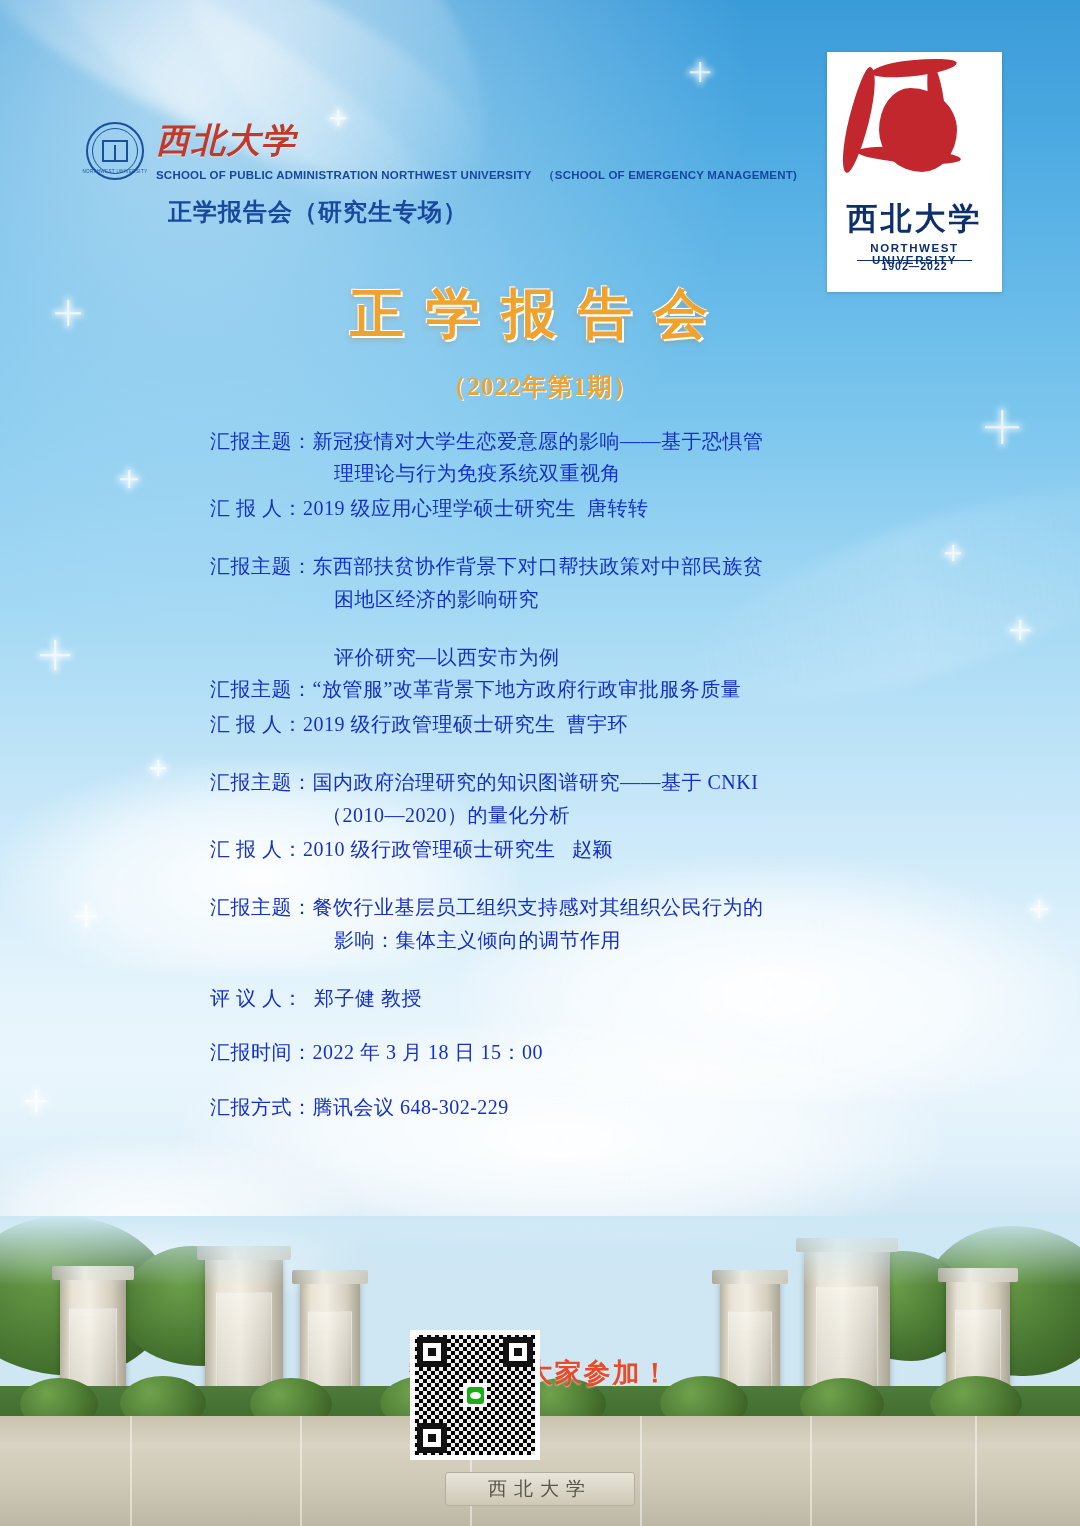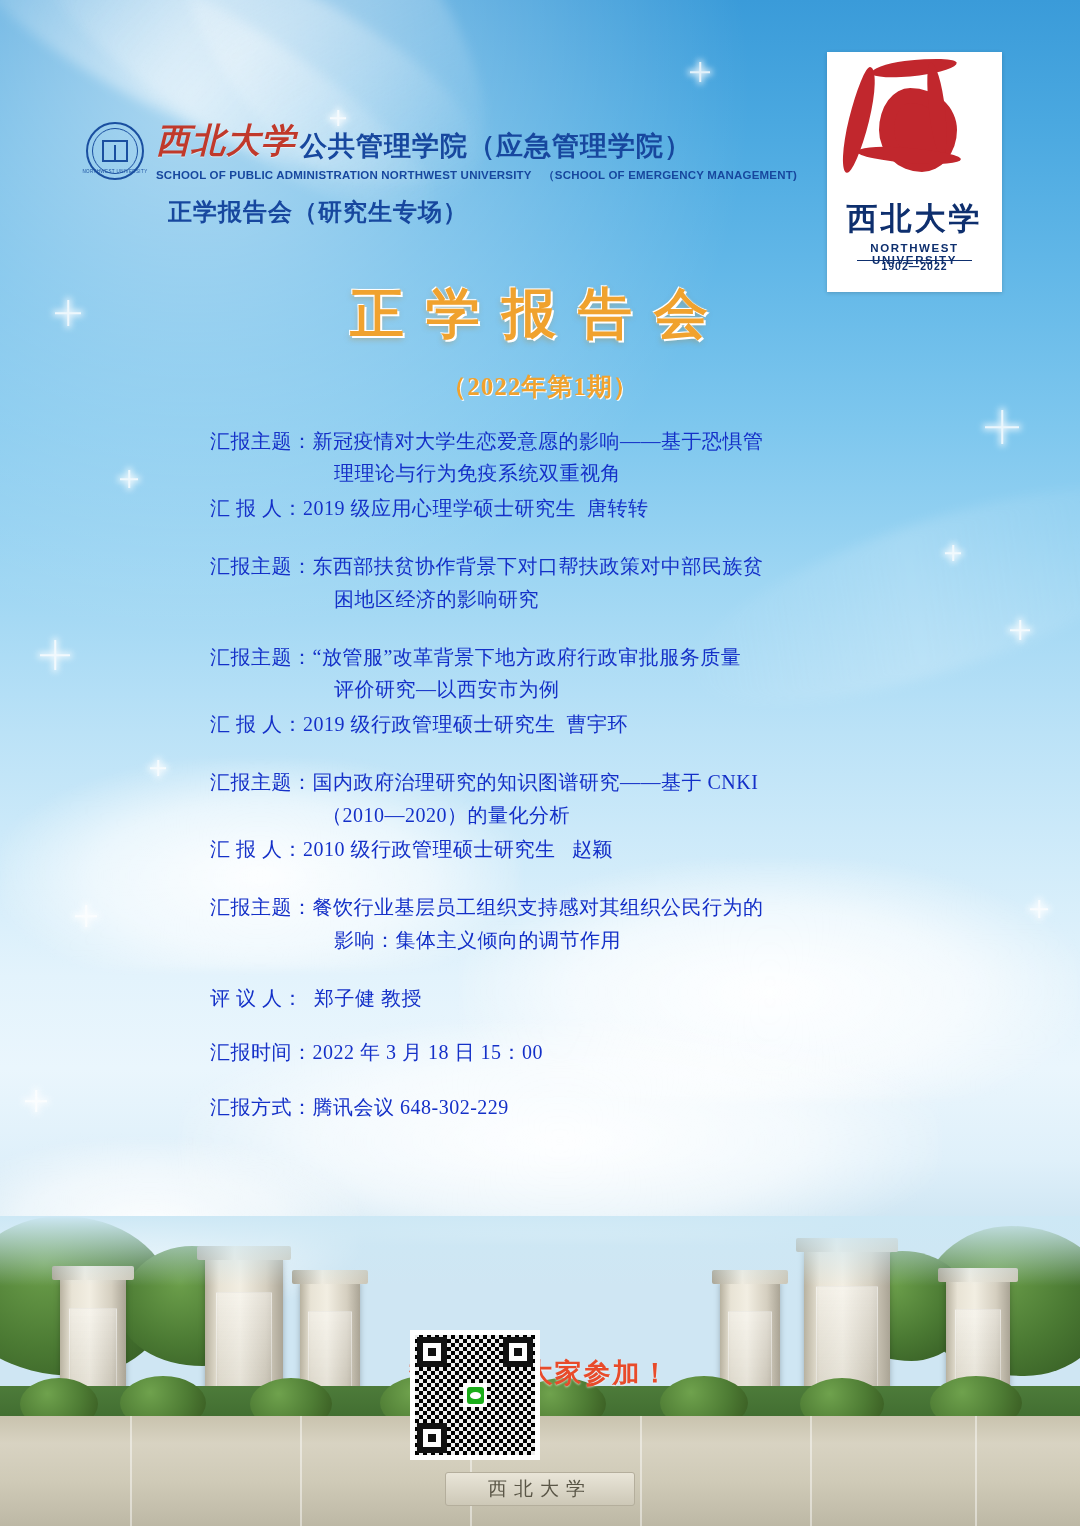--- a/index.html
+++ b/index.html
@@ -443,21 +443,20 @@
 </div>
 
 <div class="header">
   <div class="nwu-seal">
     <div class="seal-core"></div>
     <div class="seal-text">NORTHWEST UNIVERSITY</div>
   </div>
   <div class="titles-block">
     <div class="title-cn-row">
       <span class="brand-cn">西北大学</span>
-      <span class="unit-cn">公共管理学院（应急管理学院）</span>
     </div>
     <div class="brand-en">SCHOOL OF PUBLIC ADMINISTRATION NORTHWEST UNIVERSITY　（SCHOOL OF EMERGENCY MANAGEMENT)</div>
   </div>
 </div>
 
 <div class="series-line">正学报告会（研究生专场）</div>
 
 <div class="nwu-badge">
   <div class="badge-cal">
     <div class="stroke s1"></div>
@@ -482,22 +481,22 @@
     <div class="line indent">理理论与行为免疫系统双重视角</div>
     <div class="line speaker">汇 报 人：2019 级应用心理学硕士研究生  唐转转</div>
   </div>
 
   <div class="entry">
     <div class="line">汇报主题：东西部扶贫协作背景下对口帮扶政策对中部民族贫</div>
     <div class="line indent">困地区经济的影响研究</div>
   </div>
 
   <div class="entry">
+    <div class="line indent">评价研究—以西安市为例</div>
     <div class="line">汇报主题：“放管服”改革背景下地方政府行政审批服务质量</div>
-    <div class="line indent">评价研究—以西安市为例</div>
     <div class="line speaker">汇 报 人：2019 级行政管理硕士研究生  曹宇环</div>
   </div>
 
   <div class="entry">
     <div class="line">汇报主题：国内政府治理研究的知识图谱研究——基于 CNKI</div>
     <div class="line indent-2">（2010—2020）的量化分析</div>
     <div class="line speaker">汇 报 人：2010 级行政管理硕士研究生   赵颖</div>
   </div>
 
   <div class="entry">

